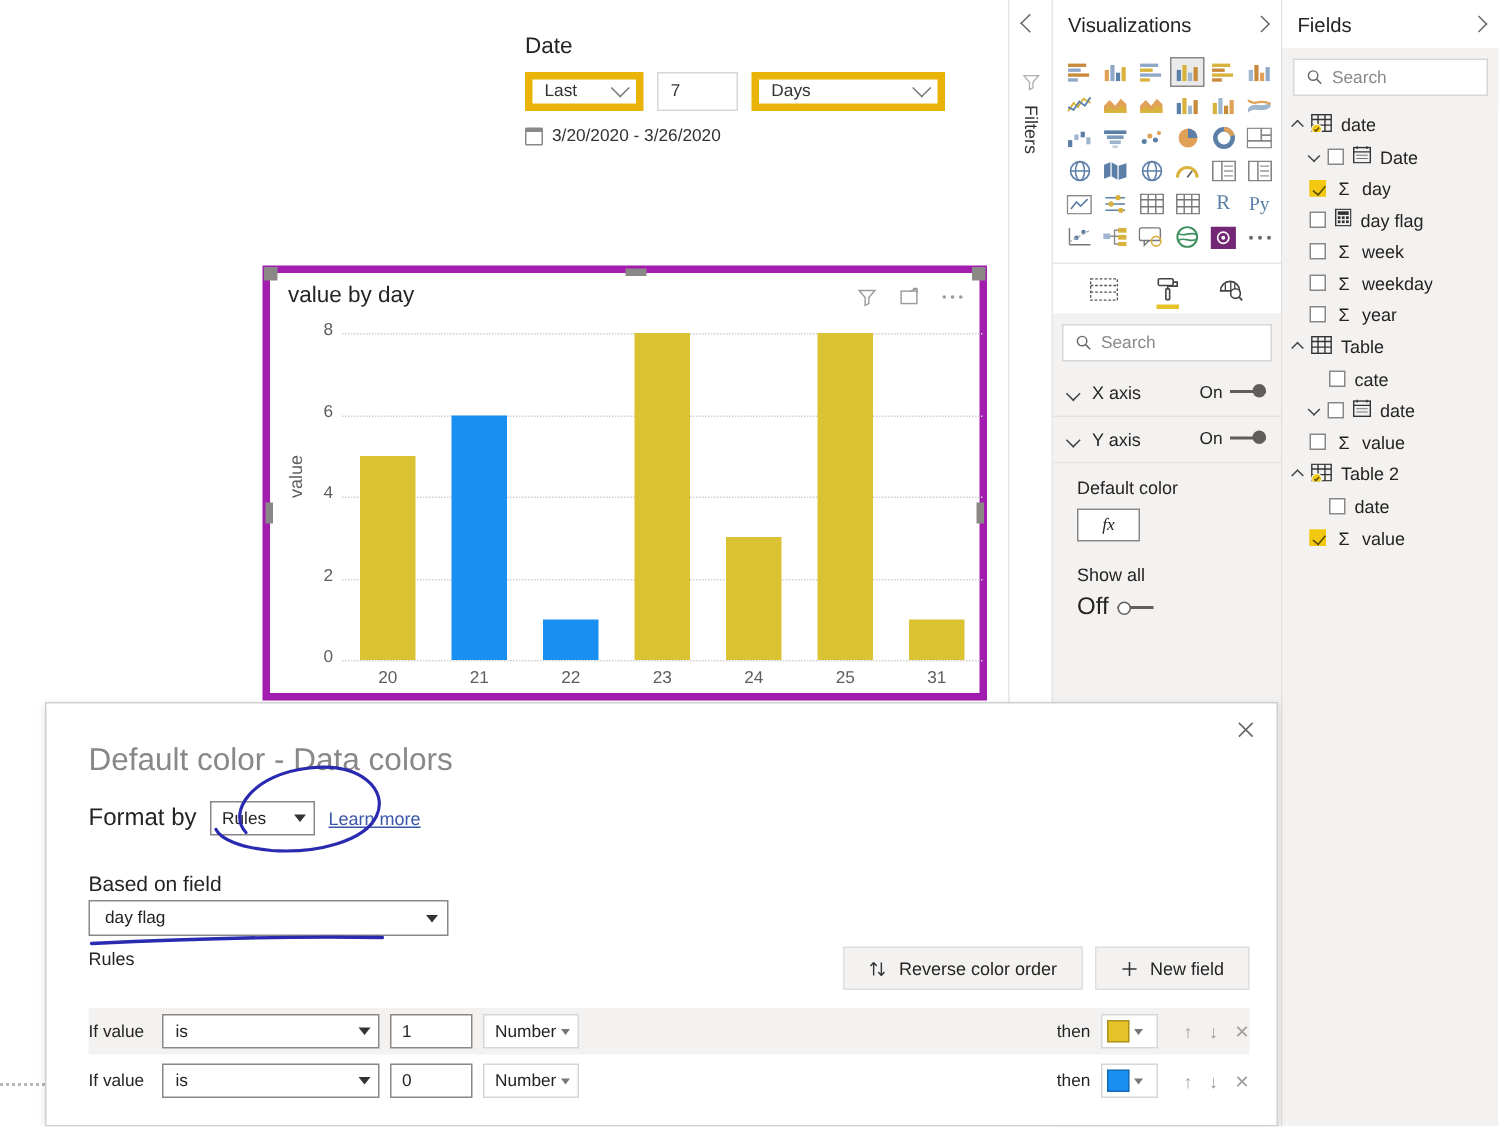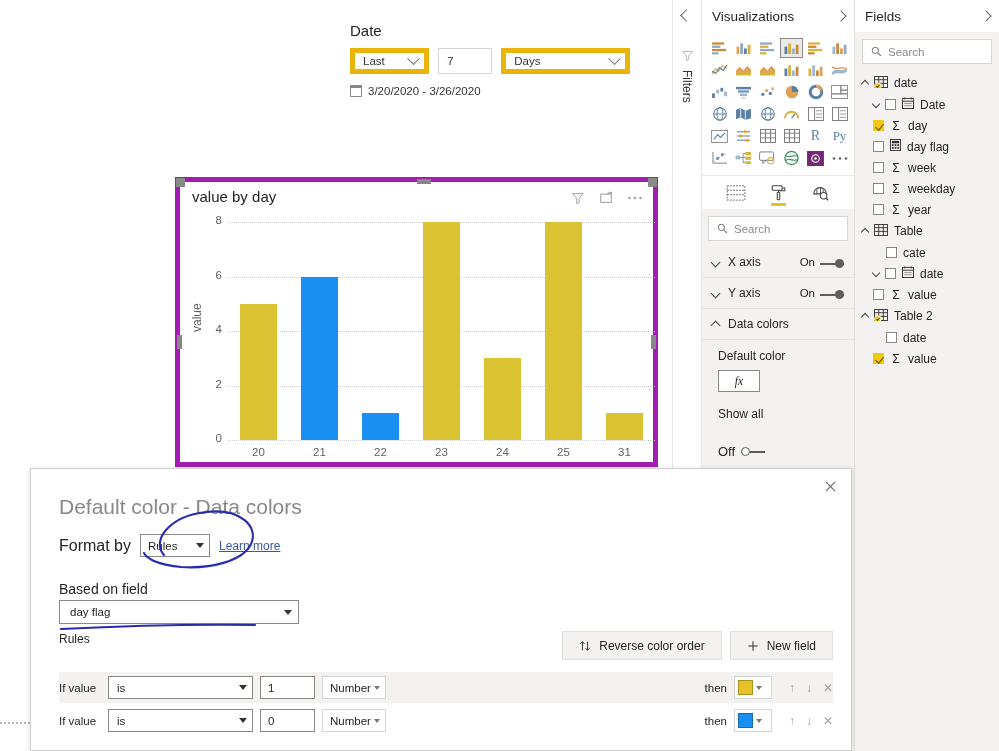--- a/index.html
+++ b/index.html
@@ -149,34 +149,34 @@
   .fmt-row {
     height: 31px; border-bottom: 1px solid #e6e4e2;
     display: flex; align-items: center; padding: 0 10px;
     font-size: 12px; color: #252423; background: #f3f2f1;
   }
   .fmt-caret {
     width: 7px; height: 7px; border-right: 1.3px solid #444; border-bottom: 1.3px solid #444;
     transform: rotate(45deg); margin-right: 9px; flex: 0 0 auto;
   }
   .fmt-caret.up { transform: rotate(-135deg); margin-top: 3px; }
-  .fmt-toggle { margin-left: auto; display: flex; align-items: flex-end; gap: 5px; font-size: 11.5px; }
+  .fmt-toggle { margin-left: auto; display: flex; align-items: flex-start; gap: 5px; font-size: 11.5px; }
   .tgl { width: 24px; height: 9px; position: relative; }
   .tgl .track { position: absolute; left: 0; right: 0; top: 3.5px; height: 2px; background: #605e5c; }
   .tgl .knob { position: absolute; right: 0; top: 0; width: 9px; height: 9px; border-radius: 50%; background: #605e5c; }
   .tgl.off .knob { left: 0; right: auto; background: #fff; border: 1.4px solid #605e5c; }
   .fmt-body { background: #f3f2f1; padding: 9px 10px 4px 16px; }
   .fmt-label { font-size: 12px; color: #252423; }
   #fx-btn {
     margin-top: 7px; width: 42px; height: 22px; background: #fff; border: 1px solid #8a8886;
     display: flex; align-items: center; justify-content: center;
     font-family: "Liberation Serif", serif; font-style: italic; font-size: 11.5px; color: #252423;
   }
   #showall-label { margin-top: 15px; font-size: 12px; }
-  #showall-toggle { margin-top: 23px; display: flex; align-items: center; gap: 6px; font-size: 13px; }
+  #showall-toggle { margin-top: 6px; display: flex; align-items: center; gap: 6px; font-size: 16px; }
 
   
   #fields-pane {
     position: absolute; left: 855px; top: 0; width: 144px; height: 751px;
     background: #f3f2f1;
   }
   #fields-search-wrap { background: #f3f2f1; padding: 7px 7px 8px 7px; }
   #fields-search {
     height: 25px; background: #fff; border: 1px solid #d6d6d6;
     display: flex; align-items: center; gap: 6px; padding: 0 8px;
@@ -726,24 +726,20 @@
     <span class="fmt-caret"></span>
     <span>Y axis</span>
     <span class="fmt-toggle">
       <span>On</span>
       <span class="tgl">
           <span class="track"></span>
           <span class="knob"></span>
         </span>
     </span>
   </div>
-  <div class="fmt-row">
-    <span class="fmt-caret up"></span>
-    <span>Data colors</span>
-  </div>
 
   <div class="fmt-body">
     <div class="fmt-label">Default color</div>
     <div id="fx-btn">
       <span>fx</span>
     </div>
     <div id="showall-label" class="fmt-label">Show all</div>
     <div id="showall-toggle">
       <span>Off</span>
       <span class="tgl off">

